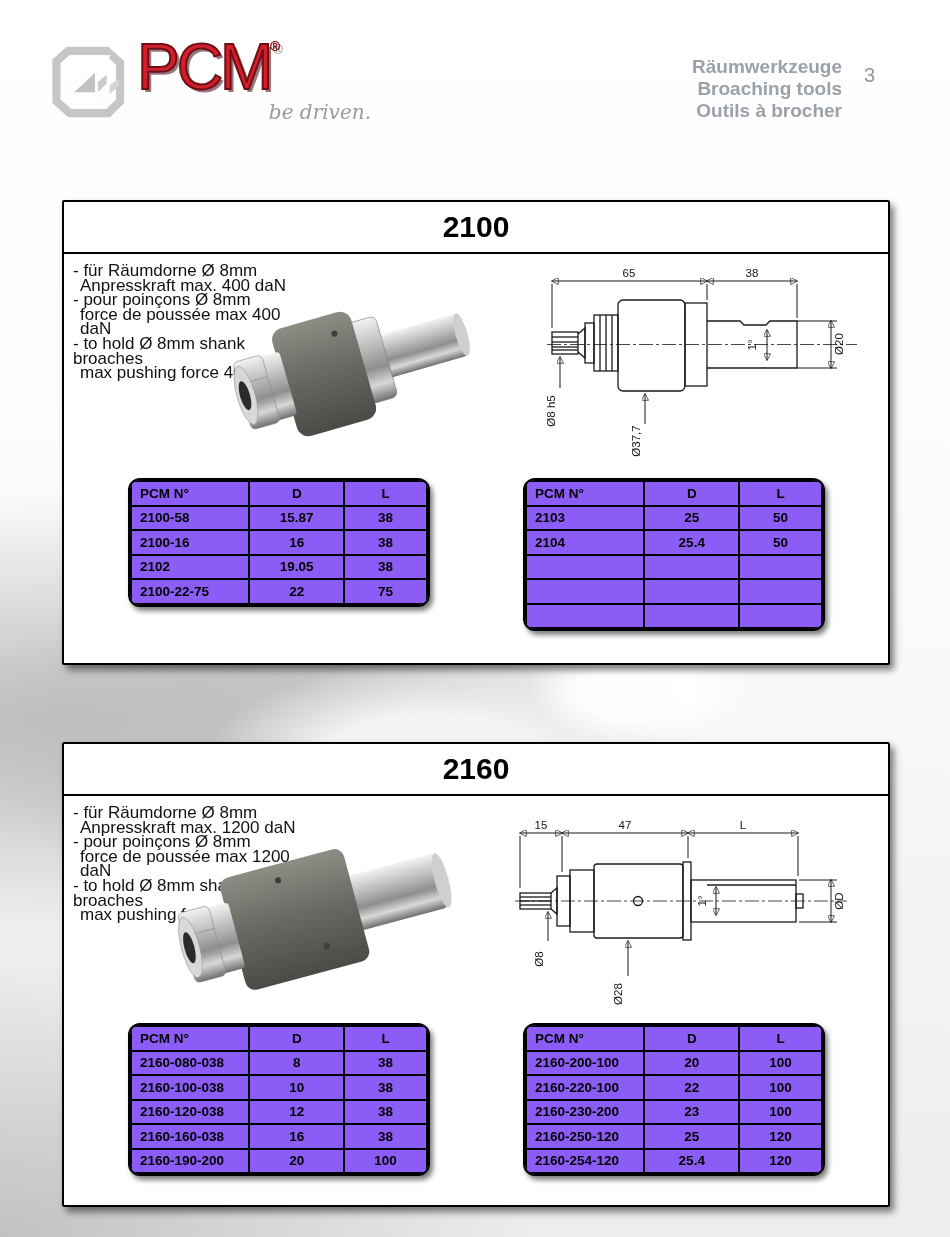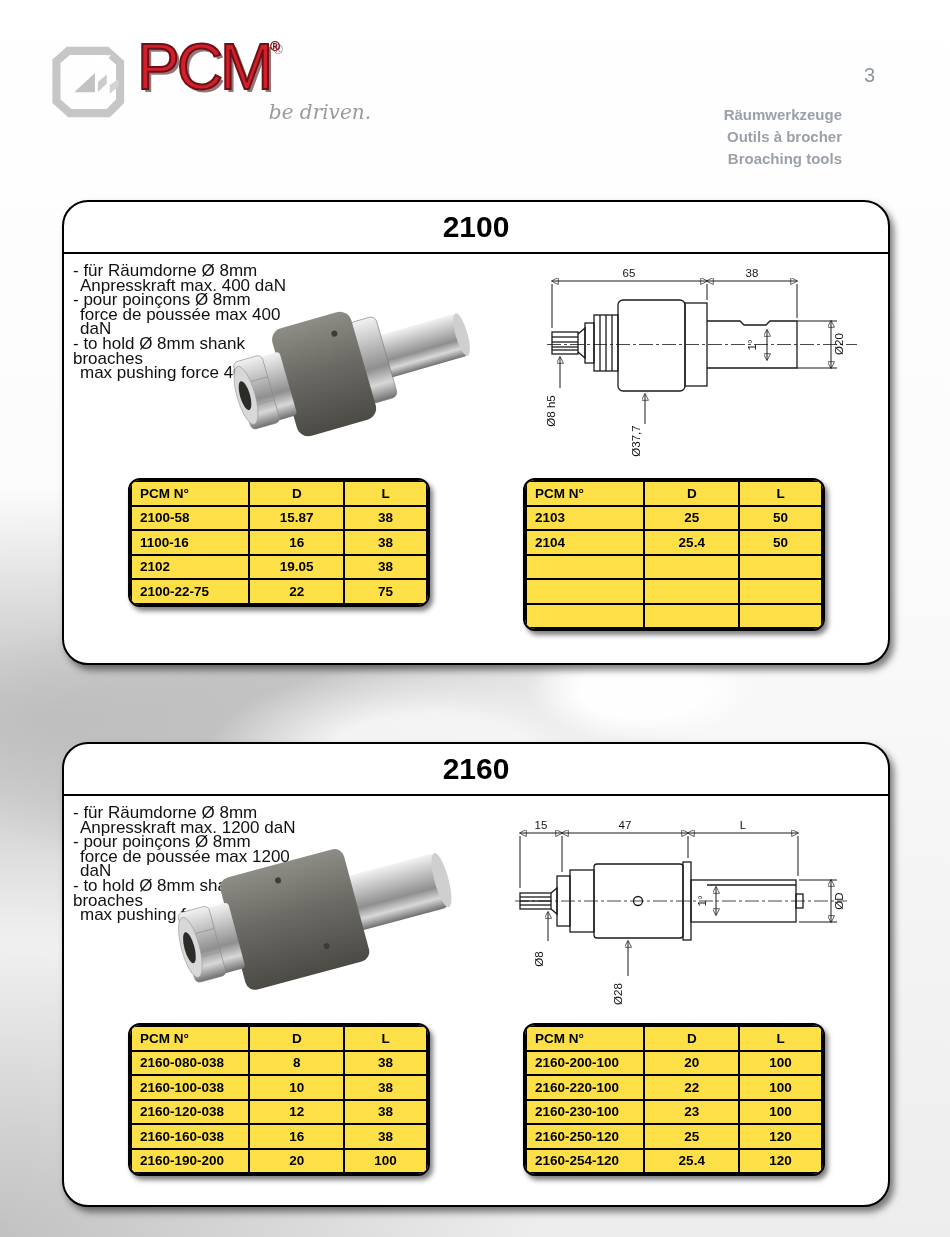--- a/index.html
+++ b/index.html
@@ -21,42 +21,42 @@
   
   .logo { position:absolute; left:52px; top:36px; width:330px; height:105px; }
   .cube { position:absolute; left:0; top:10px; }
   .brand { position:absolute; left:72px; top:-6px; font-weight:400; font-size:64px;
            letter-spacing:-3px; color:#d21f2b; -webkit-text-stroke:2px #6e0e15;
            text-shadow:3px 3px 0 rgba(60,8,12,0.55);margin-left:13px; }
   .brand .reg { font-size:13px; -webkit-text-stroke:0.5px #6e0e15; vertical-align:38px; letter-spacing:0; }
   .tagline { position:absolute; left:184px; top:64px; width:135px; text-align:right;
              font-family:"DejaVu Serif", serif; font-style:italic; font-size:20px; color:#9a9a9a; }
   .hdr-titles { position:absolute; left:590px; top:56px; width:252px; text-align:right;
-                font-weight:bold; font-size:15px; line-height:22px; color:#9aa1a8;margin-top:48px; }
+                font-weight:bold; font-size:19px; line-height:22px; color:#9aa1a8; }
   .page-num { position:absolute; left:864px; top:64px; font-size:20px; color:#8f969d; }
 
   
   .box { position:absolute; left:62px; width:828px; height:465px; background:#fff;
-         border:2.5px solid #000; border-radius:26px;
+         border:2.5px solid #000; border-radius:2px;
          box-shadow:4px 5px 7px rgba(0,0,0,0.5); }
   .box-1 { top:200px; }
   .box-2 { top:742px; }
   .box-title { height:52px; line-height:50px; text-align:center; font-size:30px; font-weight:bold;
                border-bottom:2.5px solid #000; color:#000; }
   .desc { position:absolute; left:9px; top:62px; width:235px; font-size:17px; line-height:14.6px; color:#111; }
   .desc .cont { padding-left:7px; }
 
   .photo-1 { position:absolute; left:168px; top:84px; }
   .photo-2 { position:absolute; left:104px; top:86px; }
   .draw-1 { position:absolute; left:481px; top:64px; }
   .draw-2 { position:absolute; left:451px; top:70px; }
 
   
   .table-wrap { position:absolute; width:302px; border:2.5px solid #000; border-radius:12px;
-                overflow:hidden; background:#fde047; box-shadow:3px 4px 5px rgba(0,0,0,0.5); }
+                overflow:hidden; background:#8b5cf6; box-shadow:3px 4px 5px rgba(0,0,0,0.5); }
   .tw-left { left:64px; top:276px; }
   .tw-right { left:459px; top:276px; }
   .box-2 .tw-left, .box-2 .tw-right { top:279px; }
   table.parts { width:100%; border-collapse:collapse; font-size:13.5px; color:#000; table-layout:fixed; }
   table.parts th, table.parts td { border:2px solid #000; height:24.5px; padding:0 0 0 0; }
   table.parts .c1 { width:40%; text-align:left; padding-left:8px; font-weight:bold; }
   table.parts .c2 { width:32%; text-align:center; }
   table.parts .c3 { width:28%; text-align:center; }
   table.parts th.c2, table.parts th.c3 { font-weight:bold; }
   table.parts td.c2, table.parts td.c3 { font-weight:bold; }
@@ -82,22 +82,22 @@
       <polygon points="62,48 74,38 74,50 62,62" fill="#cbcbcb"></polygon>
       <polygon points="78,52 90,44 90,54 78,64" fill="#d4d4d4"></polygon>
       <polygon points="30,66 58,66 58,74 30,74" fill="#ffffff" stroke="none"></polygon>
     </svg>
     <div class="brand"><span>PCM</span><span class="reg">®</span></div>
     <div class="tagline">be driven.</div>
   </div>
 
   <div class="hdr-titles">
     <div>Räumwerkzeuge</div>
+    <div>Broaching tools</div>
     <div>Outils à brocher</div>
-    <div>Broaching tools</div>
   </div>
   <div class="page-num">3</div>
 
   <div class="box box-1">
     <div class="box-title">2100</div>
 
     <div class="desc">
       <div>- für Räumdorne Ø 8mm</div>
       <div class="cont">Anpresskraft max. 400 daN</div>
       <div>- pour poinçons Ø 8mm</div>
@@ -191,21 +191,21 @@
           <th class="c3">L</th>
         </tr>
           </thead>
         <tbody>
           <tr>
             <td class="c1">2100-58</td>
             <td class="c2">15.87</td>
             <td class="c3">38</td>
           </tr>
           <tr>
-            <td class="c1">1100-16</td>
+            <td class="c1">2100-16</td>
             <td class="c2">16</td>
             <td class="c3">38</td>
           </tr>
           <tr>
             <td class="c1">2102</td>
             <td class="c2">19.05</td>
             <td class="c3">38</td>
           </tr>
           <tr>
             <td class="c1">2100-22-75</td>
@@ -399,21 +399,21 @@
             <td class="c1">2160-200-100</td>
             <td class="c2">20</td>
             <td class="c3">100</td>
           </tr>
           <tr>
             <td class="c1">2160-220-100</td>
             <td class="c2">22</td>
             <td class="c3">100</td>
           </tr>
           <tr>
-            <td class="c1">2160-230-100</td>
+            <td class="c1">2160-230-200</td>
             <td class="c2">23</td>
             <td class="c3">100</td>
           </tr>
           <tr>
             <td class="c1">2160-250-120</td>
             <td class="c2">25</td>
             <td class="c3">120</td>
           </tr>
           <tr>
             <td class="c1">2160-254-120</td>

